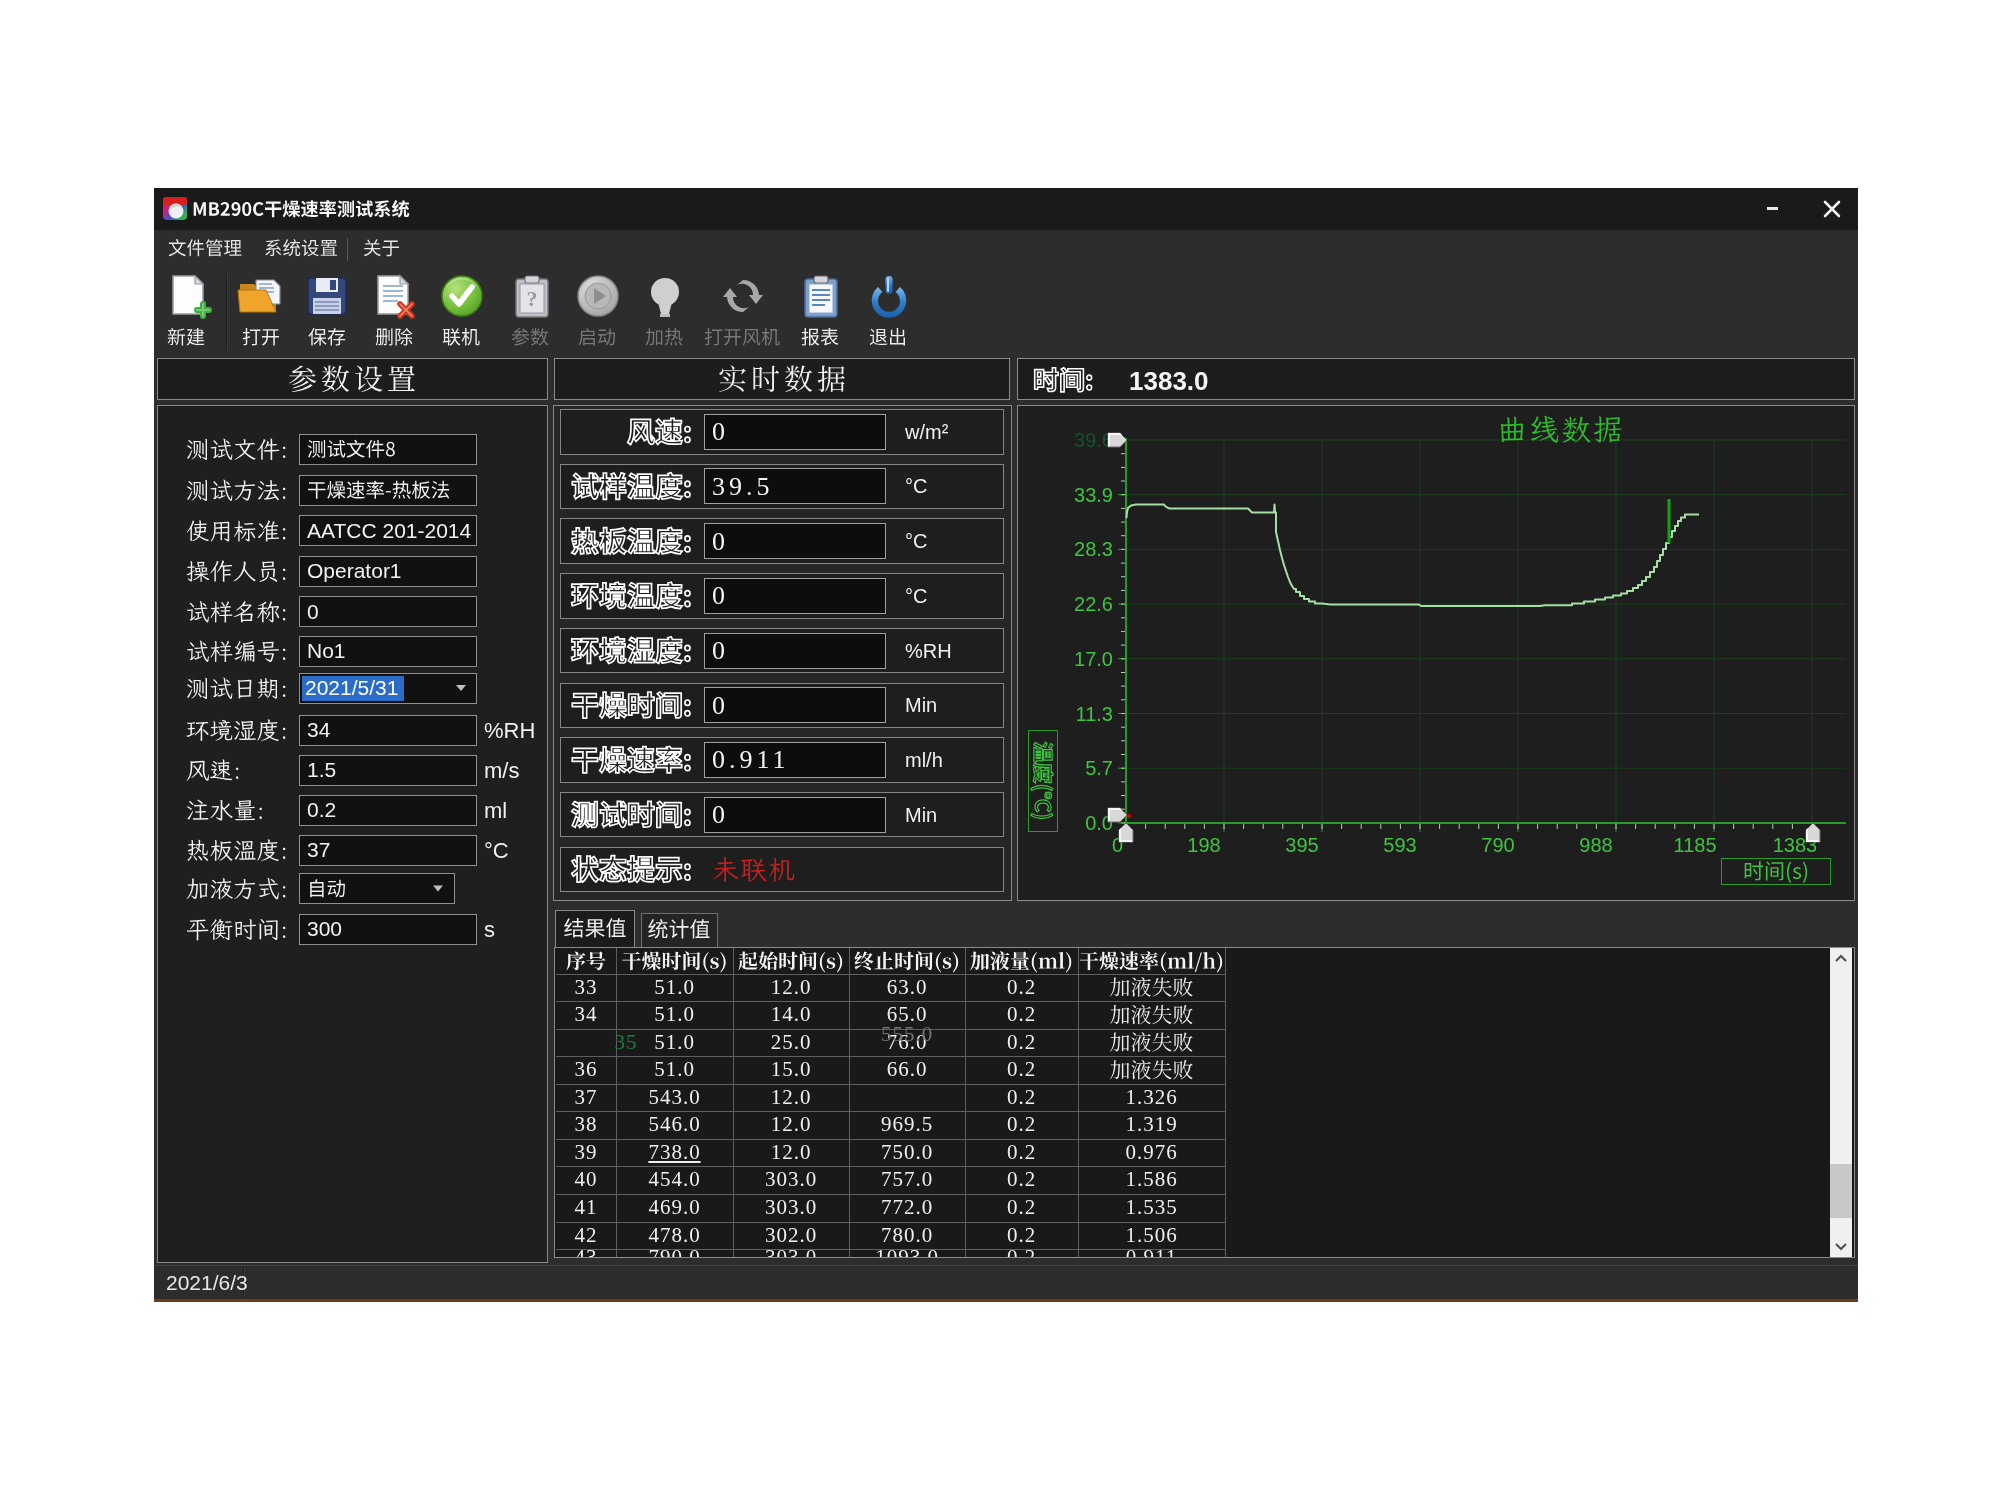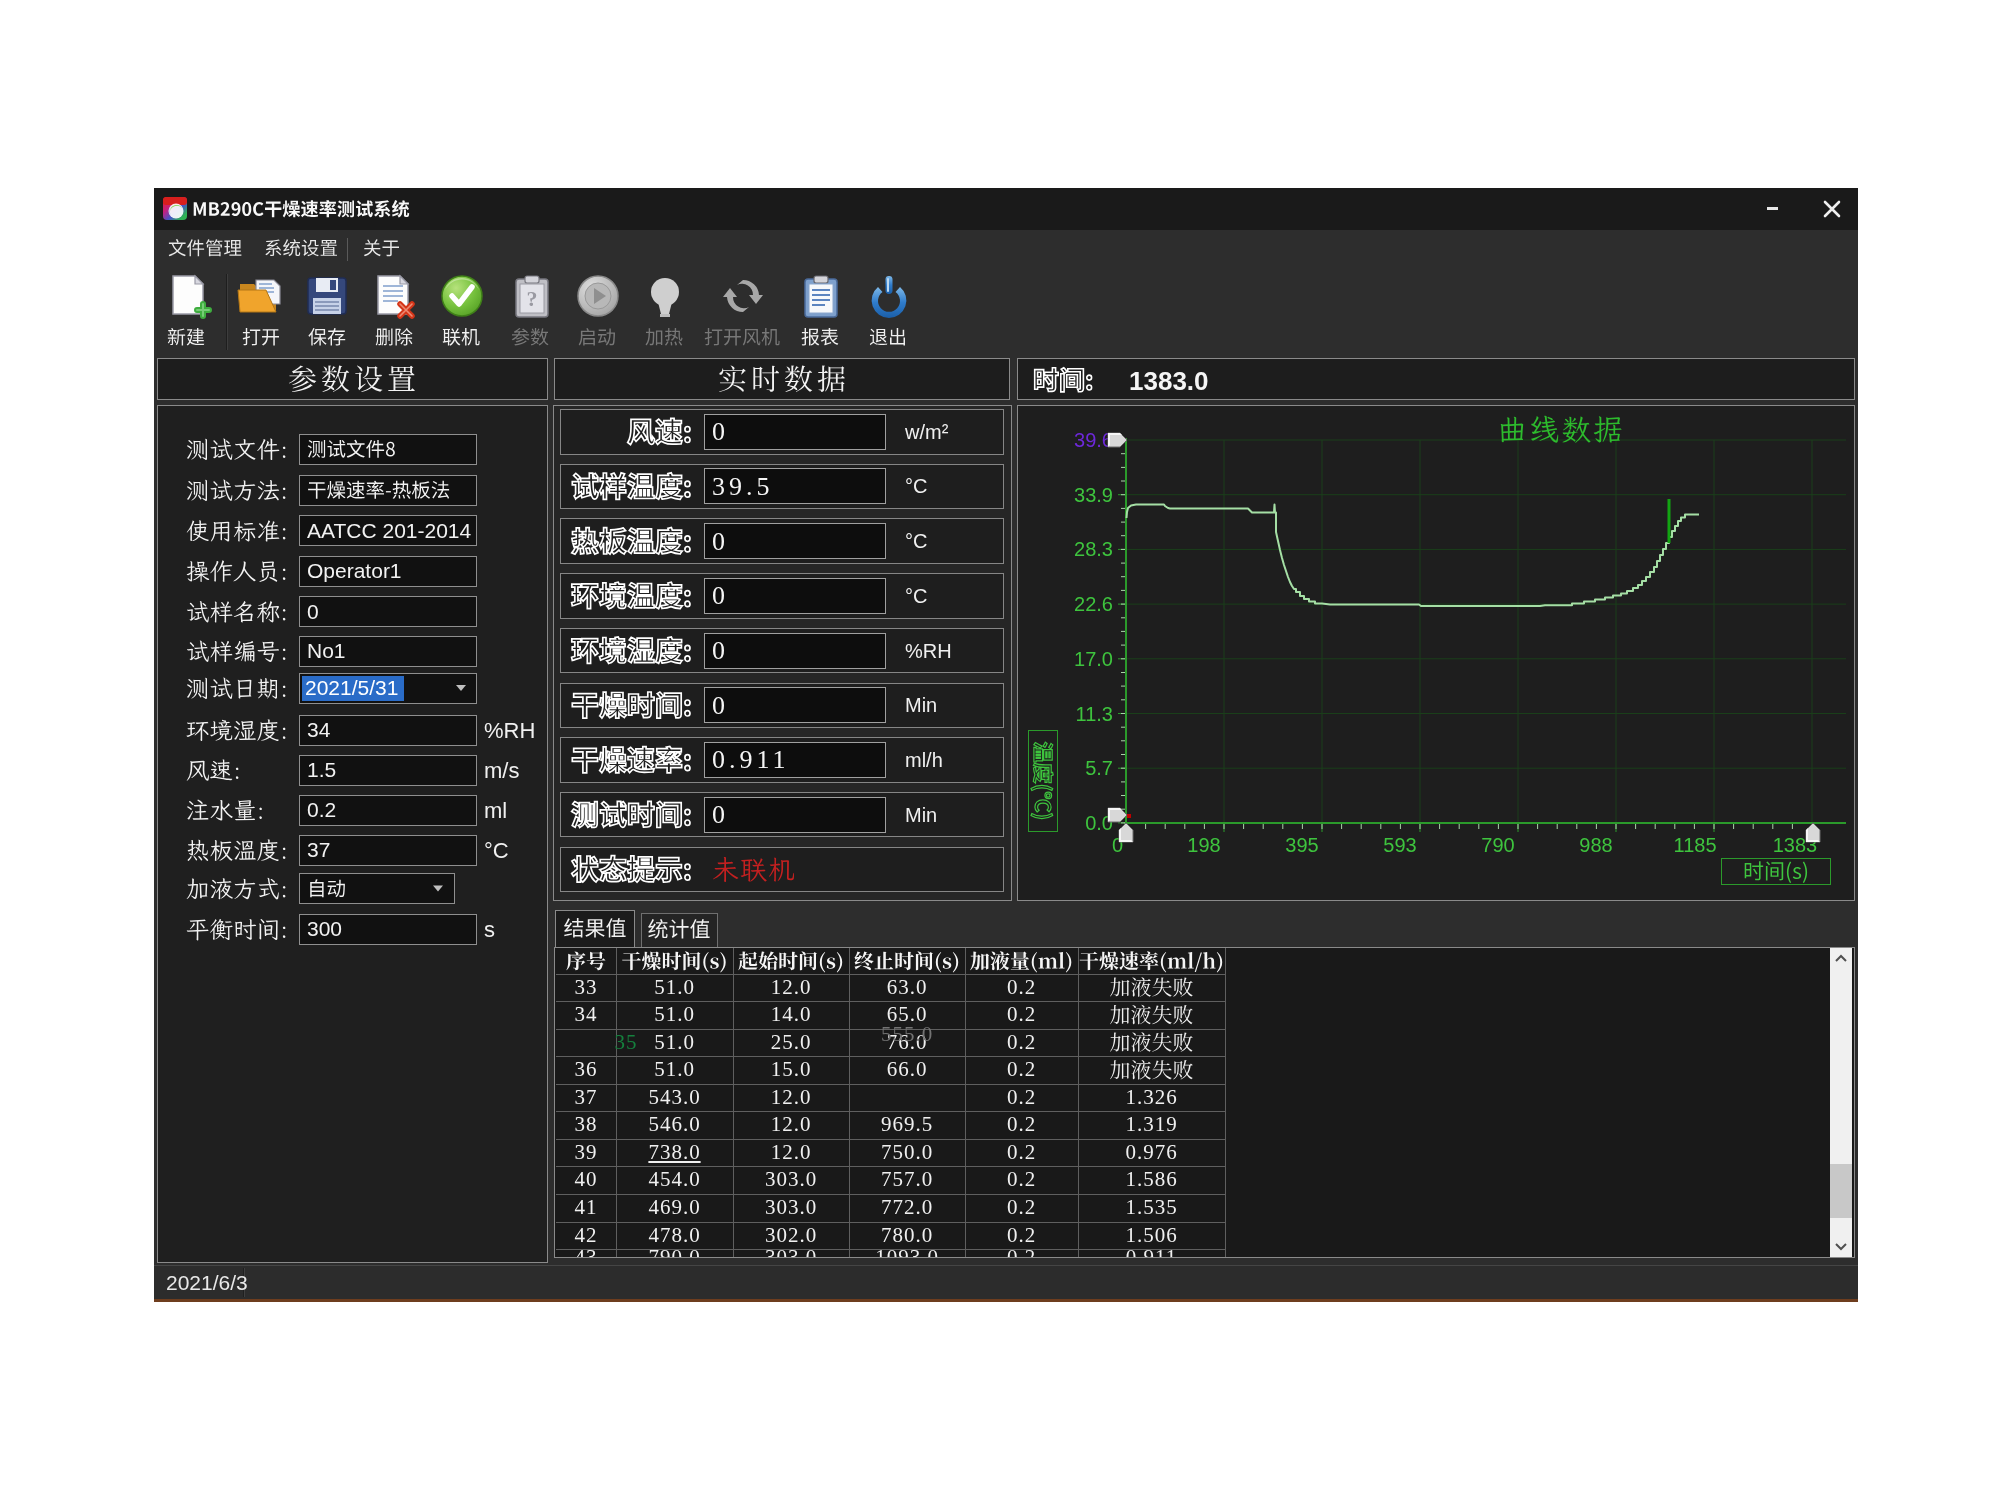--- a/index.html
+++ b/index.html
@@ -72,21 +72,21 @@
 <div style="position:absolute;top:690.2px;font:normal 20px 'Liberation Sans',sans-serif;color:#f0f0f0;line-height:30px;white-space:pre;left:905.0px;">Min</div>
 <div style="position:absolute;left:560.0px;top:737.2px;width:444.0px;height:45.5px;background:#1e1e1e;border:1px solid #868686;box-sizing:border-box;"></div>
 <div style="position:absolute;left:704.0px;top:741.9px;width:182.0px;height:36.0px;background:#0d0d0d;border:1px solid #a0a0a0;box-sizing:border-box;"></div>
 <div style="position:absolute;top:740.4px;font:normal 26px 'Liberation Serif',serif;color:#f5f5f5;line-height:39px;white-space:pre;left:712.0px;letter-spacing:4px;">0.911</div>
 <div style="position:absolute;top:744.9px;font:normal 20px 'Liberation Sans',sans-serif;color:#f0f0f0;line-height:30px;white-space:pre;left:905.0px;">ml/h</div>
 <div style="position:absolute;left:560.0px;top:791.9px;width:444.0px;height:45.5px;background:#1e1e1e;border:1px solid #868686;box-sizing:border-box;"></div>
 <div style="position:absolute;left:704.0px;top:796.6px;width:182.0px;height:36.0px;background:#0d0d0d;border:1px solid #a0a0a0;box-sizing:border-box;"></div>
 <div style="position:absolute;top:795.1px;font:normal 26px 'Liberation Serif',serif;color:#f5f5f5;line-height:39px;white-space:pre;left:712.0px;letter-spacing:4px;">0</div>
 <div style="position:absolute;top:799.6px;font:normal 20px 'Liberation Sans',sans-serif;color:#f0f0f0;line-height:30px;white-space:pre;left:905.0px;">Min</div>
 <div style="position:absolute;left:560.0px;top:846.6px;width:444.0px;height:45.5px;background:#1e1e1e;border:1px solid #868686;box-sizing:border-box;"></div>
-<div style="position:absolute;top:425.0px;font:normal 20px 'Liberation Sans',sans-serif;color:#6d28d9;line-height:30px;white-space:pre;left:1113.0px;transform:translateX(-100%);">39.6</div>
+<div style="position:absolute;top:425.0px;font:normal 20px 'Liberation Sans',sans-serif;color:#14532d;line-height:30px;white-space:pre;left:1113.0px;transform:translateX(-100%);">39.6</div>
 <div style="position:absolute;top:479.7px;font:normal 20px 'Liberation Sans',sans-serif;color:#3ec43e;line-height:30px;white-space:pre;left:1113.0px;transform:translateX(-100%);">33.9</div>
 <div style="position:absolute;top:534.4px;font:normal 20px 'Liberation Sans',sans-serif;color:#3ec43e;line-height:30px;white-space:pre;left:1113.0px;transform:translateX(-100%);">28.3</div>
 <div style="position:absolute;top:589.1px;font:normal 20px 'Liberation Sans',sans-serif;color:#3ec43e;line-height:30px;white-space:pre;left:1113.0px;transform:translateX(-100%);">22.6</div>
 <div style="position:absolute;top:643.8px;font:normal 20px 'Liberation Sans',sans-serif;color:#3ec43e;line-height:30px;white-space:pre;left:1113.0px;transform:translateX(-100%);">17.0</div>
 <div style="position:absolute;top:698.5px;font:normal 20px 'Liberation Sans',sans-serif;color:#3ec43e;line-height:30px;white-space:pre;left:1113.0px;transform:translateX(-100%);">11.3</div>
 <div style="position:absolute;top:753.2px;font:normal 20px 'Liberation Sans',sans-serif;color:#3ec43e;line-height:30px;white-space:pre;left:1113.0px;transform:translateX(-100%);">5.7</div>
 <div style="position:absolute;top:800.0px;font:normal 20px 'Liberation Sans',sans-serif;color:#3ec43e;line-height:30px;white-space:pre;left:1113.0px;transform:translateX(-100%);margin-top:8px;">0.0</div>
 <div style="position:absolute;top:830.0px;font:normal 20px 'Liberation Sans',sans-serif;color:#3ec43e;line-height:30px;white-space:pre;left:1117.5px;transform:translateX(-50%);">0</div>
 <div style="position:absolute;top:830.0px;font:normal 20px 'Liberation Sans',sans-serif;color:#3ec43e;line-height:30px;white-space:pre;left:1204.0px;transform:translateX(-50%);">198</div>
 <div style="position:absolute;top:830.0px;font:normal 20px 'Liberation Sans',sans-serif;color:#3ec43e;line-height:30px;white-space:pre;left:1302.0px;transform:translateX(-50%);">395</div>

